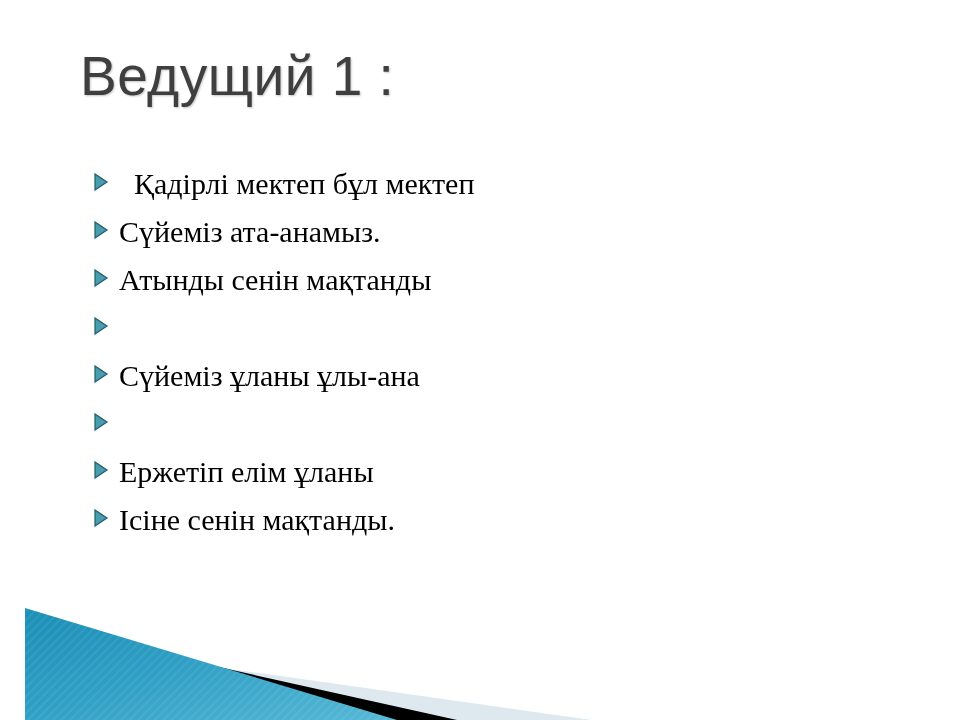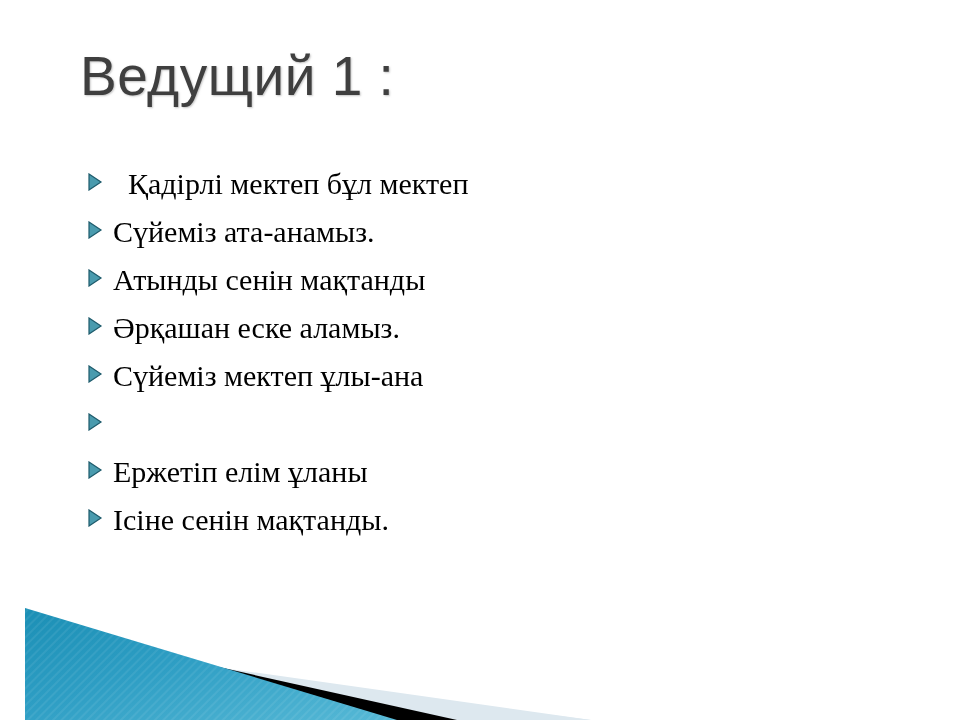--- a/index.html
+++ b/index.html
@@ -39,21 +39,21 @@
     font-weight: 300;
     letter-spacing: 0.5px;
     color: #3f3f3f;
     text-shadow: 1px 1px 2px rgba(150,150,150,0.55);
     white-space: nowrap;
   }
 
   
   #bullet-list {
     position: absolute;
-    left: 62px;
+    left: 68px;
     top: 162px;
     width: 860px;
     margin: 0;
     padding: 0;
     list-style: none;
   }
 
   .bullet-row {
     display: flex;
     align-items: flex-start;
@@ -133,30 +133,29 @@
       </span>
       <span class="bullet-text">Атынды сенін мақтанды</span>
     </li>
 
     <li class="bullet-row">
       <span class="bullet-marker">
         <svg width="16" height="18" viewBox="0 0 16 18">
           <polygon points="2,1 14,9 2,17" fill="#4a9bae" stroke="#1d5a6b" stroke-width="1.2"></polygon>
         </svg>
       </span>
-      <span class="bullet-text">Әрқашан еске аламыз.</span>
     </li>
 
     <li class="bullet-row">
       <span class="bullet-marker">
         <svg width="16" height="18" viewBox="0 0 16 18">
           <polygon points="2,1 14,9 2,17" fill="#4a9bae" stroke="#1d5a6b" stroke-width="1.2"></polygon>
         </svg>
       </span>
-      <span class="bullet-text">Сүйеміз мектеп ұлы-ана</span>
+      <span class="bullet-text">Сүйеміз ұланы ұлы-ана</span>
     </li>
 
     <li class="bullet-row">
       <span class="bullet-marker">
         <svg width="16" height="18" viewBox="0 0 16 18">
           <polygon points="2,1 14,9 2,17" fill="#4a9bae" stroke="#1d5a6b" stroke-width="1.2"></polygon>
         </svg>
       </span>
     </li>
 

